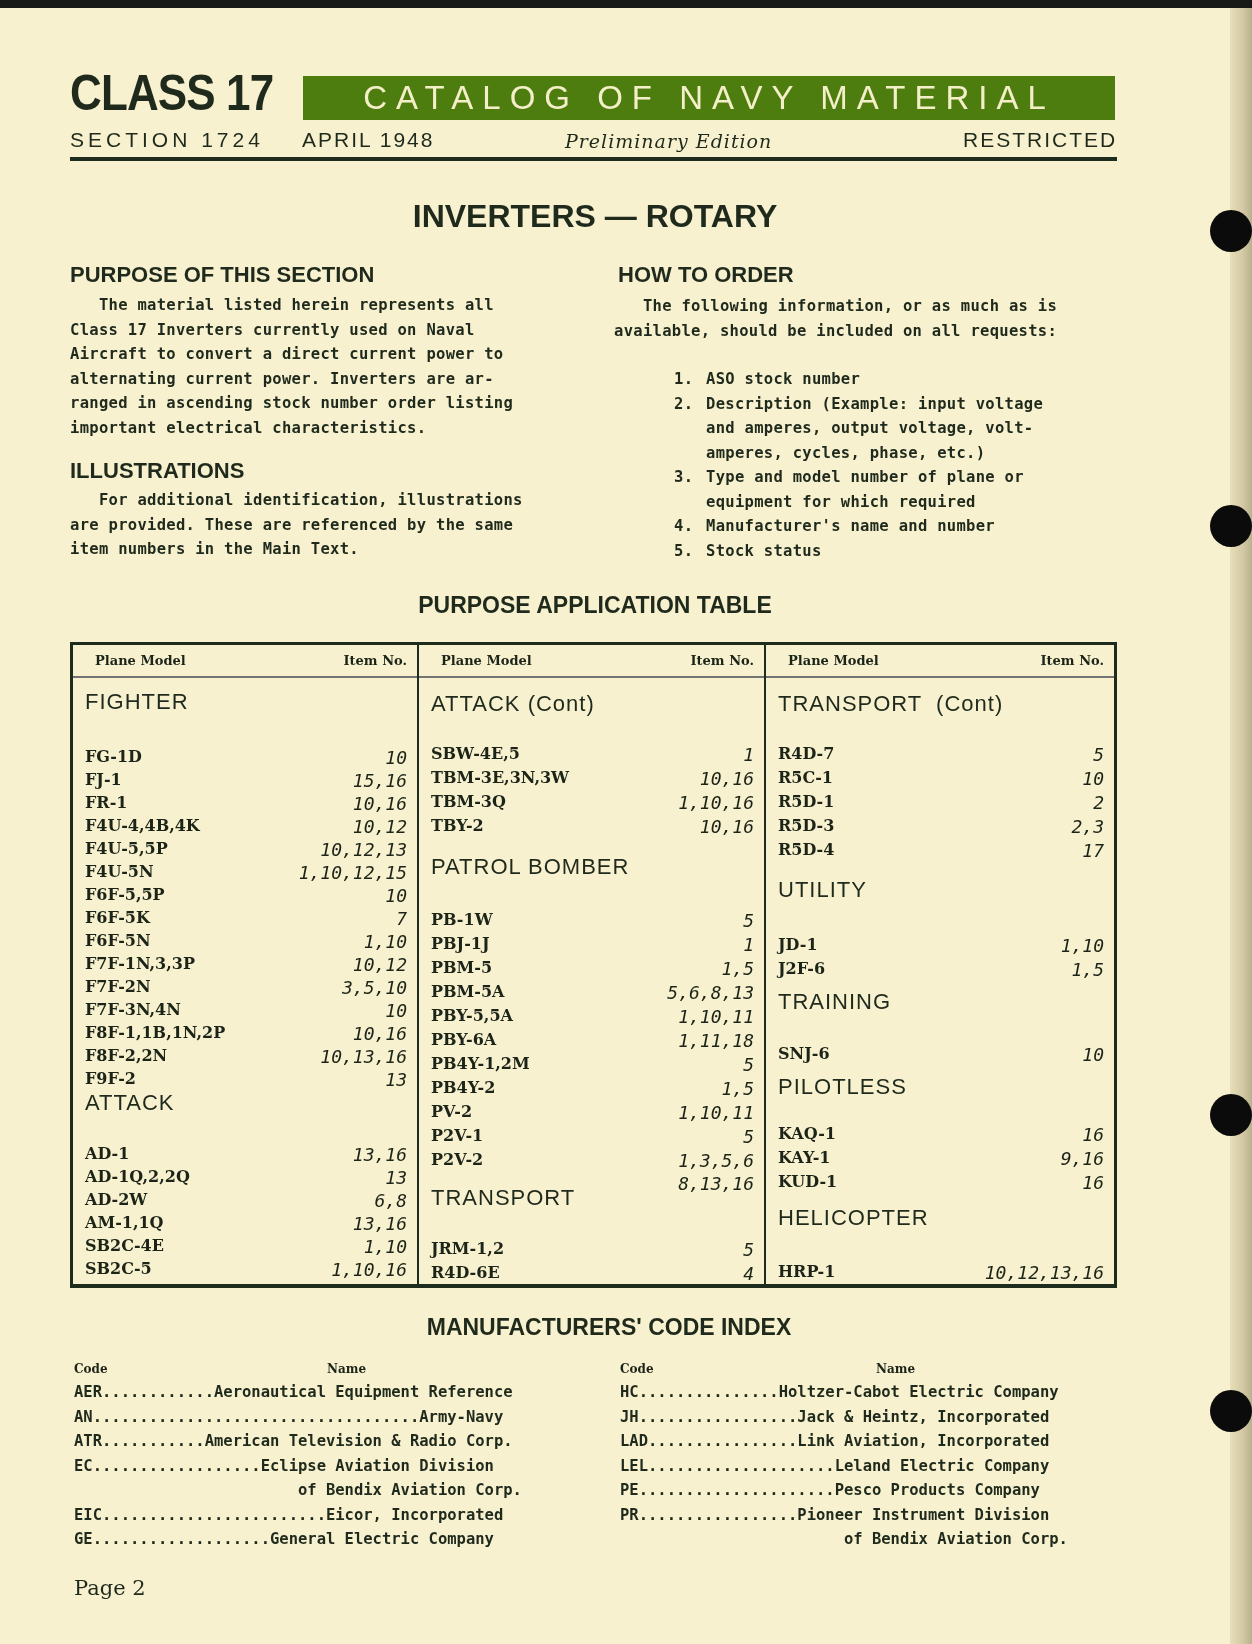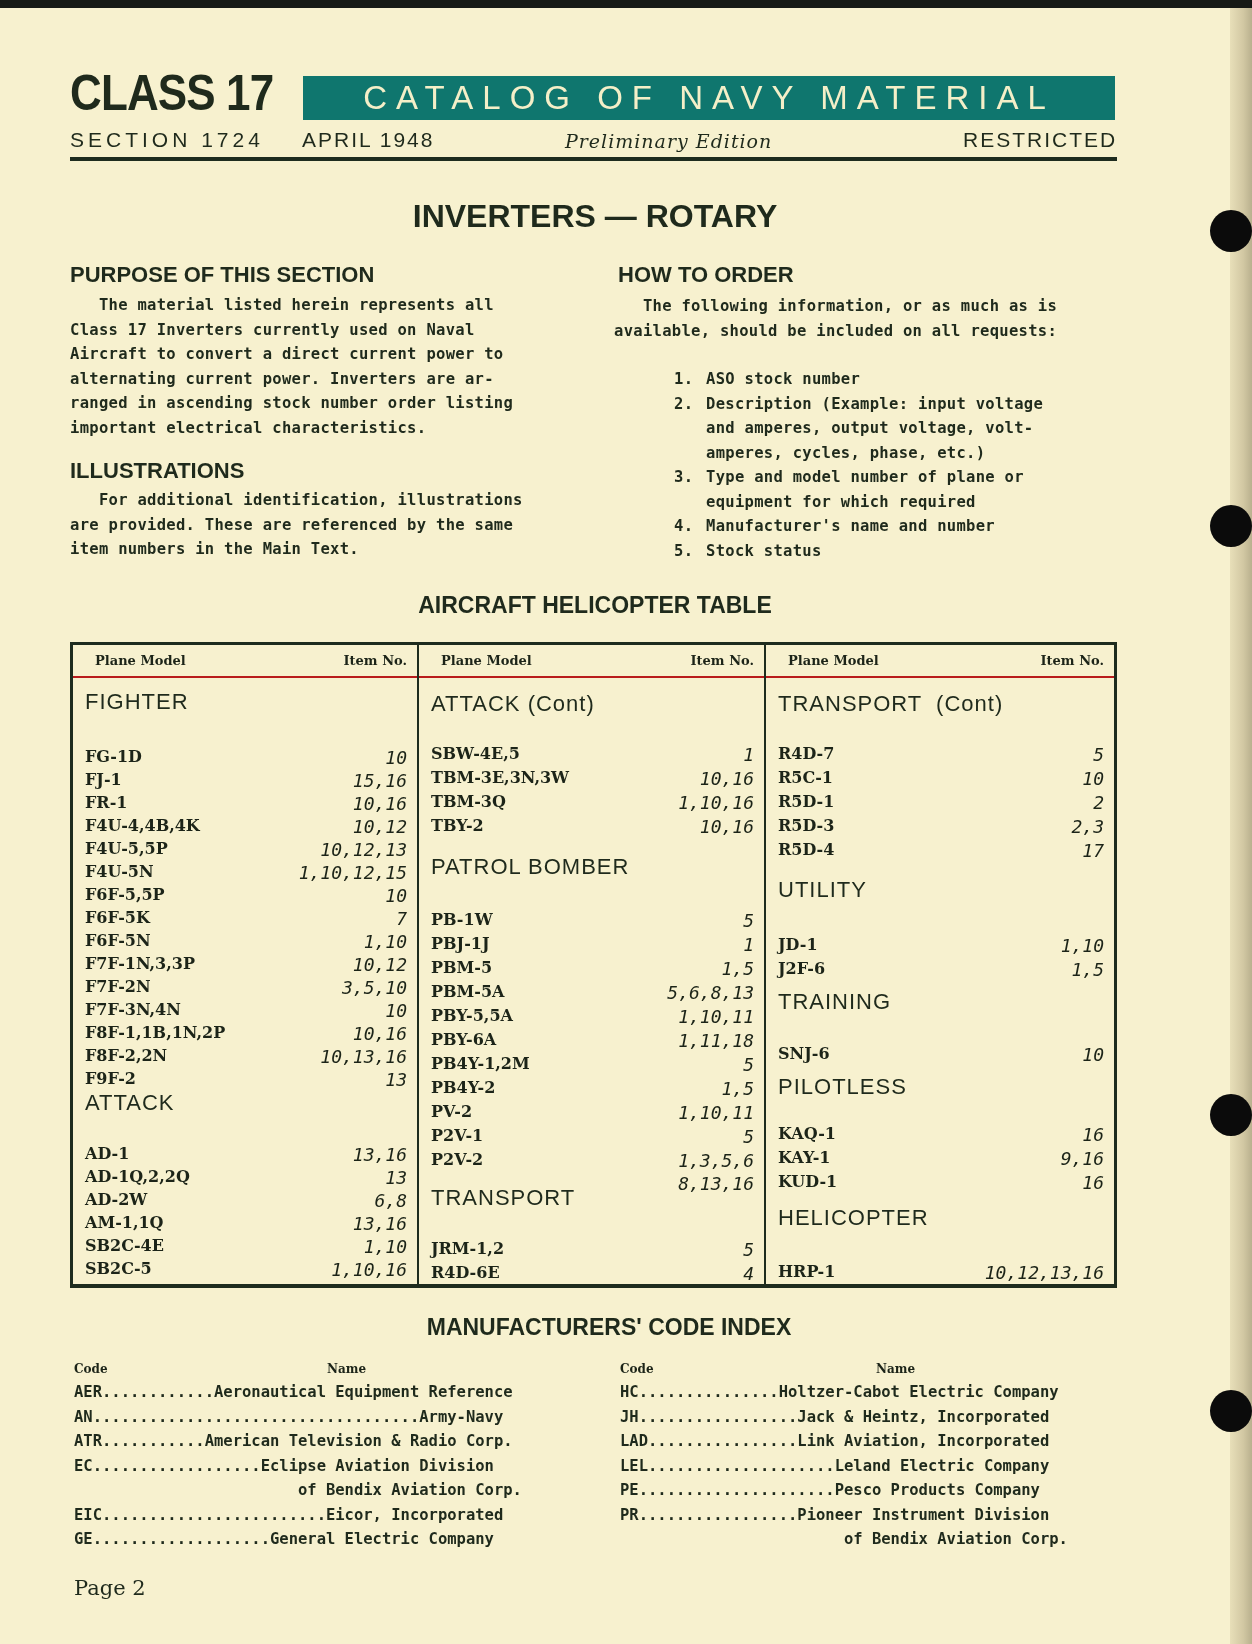--- a/index.html
+++ b/index.html
@@ -13,21 +13,21 @@
   .page-top-edge { position: absolute; left: 0; top: 0; width: 1252px; height: 8px; background: #171a16; }
   .page-right-edge { position: absolute; right: 0; top: 8px; width: 22px; height: 1636px;
     background: linear-gradient(90deg, #e8dfb9 0%, #d2c8a3 60%, #b9b08e 100%); }
   .punch-hole { position: absolute; width: 42px; height: 42px; border-radius: 50%; background: #0b0b0b; right: 0; }
 
   .abs { position: absolute; }
 
   
   .class-title { left: 70px; top: 68px; font-family: "Liberation Sans", sans-serif; font-weight: bold;
     font-size: 50px; letter-spacing: -1px; transform: scaleX(0.88); transform-origin: left top; color: #1f2a1c; line-height: 1; }
-  .catalog-banner { left: 303px; top: 76px; width: 812px; height: 44px; background: #0f766e; color: #f4efc8;
+  .catalog-banner { left: 303px; top: 76px; width: 812px; height: 44px; background: #4d7c0f; color: #f4efc8;
     font-family: "Liberation Sans", sans-serif; font-size: 33px; letter-spacing: 9px; text-align: center; line-height: 44px; }
   .subhead { top: 128px; font-family: "Liberation Sans", sans-serif; font-size: 21px; color: #1f2a1c; }
   .sub-section { left: 70px; letter-spacing: 4px; }
   .sub-date { left: 302px; letter-spacing: 2px; }
   .sub-edition { left: 565px; font-family: "DejaVu Serif", serif; font-style: italic; font-size: 19px; letter-spacing: 1px; top: 130px; }
   .sub-restricted { left: 963px; letter-spacing: 2px; }
   .header-rule { left: 70px; top: 157px; width: 1047px; height: 4px; background: #1e2c1e; }
 
   .main-title { left: 0; width: 1190px; top: 198px; text-align: center; font-family: "Liberation Sans", sans-serif;
     font-weight: bold; font-size: 32px; color: #1f2a1c; }
@@ -38,21 +38,21 @@
   .order-list { list-style: none; }
   .order-list li { display: flex; }
   .order-list .num { width: 32px; flex: none; }
 
   
   .table-title { left: 0; width: 1190px; top: 592px; text-align: center; font-family: "Liberation Sans", sans-serif;
     font-weight: bold; font-size: 23px; color: #1f2a1c; }
   .app-table { left: 70px; top: 642px; width: 1047px; height: 646px; border: 3px solid #1e2c1e; border-bottom-width: 4px; }
   .app-col { position: absolute; top: 0; height: 100%; }
   .col-divider { position: absolute; top: 0; width: 2px; height: 100%; background: #1e2c1e; }
-  .col-head { position: absolute; top: 0; left: 0; right: 0; height: 33px; border-bottom: 2px solid #b91c1c;
+  .col-head { position: absolute; top: 0; left: 0; right: 0; height: 33px; border-bottom: 2px solid #737373;
     font-family: "DejaVu Serif", serif; font-weight: bold; font-size: 13px; line-height: 32px; }
   .col-head .h-model { position: absolute; left: 22px; }
   .col-head .h-item { position: absolute; right: 10px; }
   .row { position: absolute; left: 12px; right: 10px; height: 24px; margin-top: 16px; }
   .row .model { position: absolute; left: 0; font-family: "DejaVu Serif", serif; font-weight: bold; font-size: 16px; }
   .row .items { position: absolute; right: 0; font-family: "DejaVu Sans Mono", monospace; font-style: italic; font-size: 18px; }
   .cat { position: absolute; left: 12px; font-family: "Liberation Sans", sans-serif; font-size: 22px; letter-spacing: 1px; color: #1f2a1c; }
 
   
   .code-title { left: 0; width: 1190px; top: 1314px; text-align: center; font-family: "Liberation Sans", sans-serif;
@@ -125,21 +125,21 @@
       </li>
       <li>
         <span class="num">5.</span>
         <span>
           <div>Stock status</div>
         </span>
       </li>
     </ul>
 </div>
 
-<div class="abs table-title">AIRCRAFT HELICOPTER TABLE</div>
+<div class="abs table-title">PURPOSE APPLICATION TABLE</div>
 <div class="abs app-table">
   <div class="app-col" style="left:0; width:344px;">
     <div class="col-head">
       <span class="h-model">Plane Model</span>
       <span class="h-item">Item No.</span>
     </div>
     <div class="col-body">
         <div class="cat" style="top: 44px; white-space: pre;">FIGHTER</div>
         <div class="row" style="top: 86px;">
           <span class="model">FG-1D</span>

